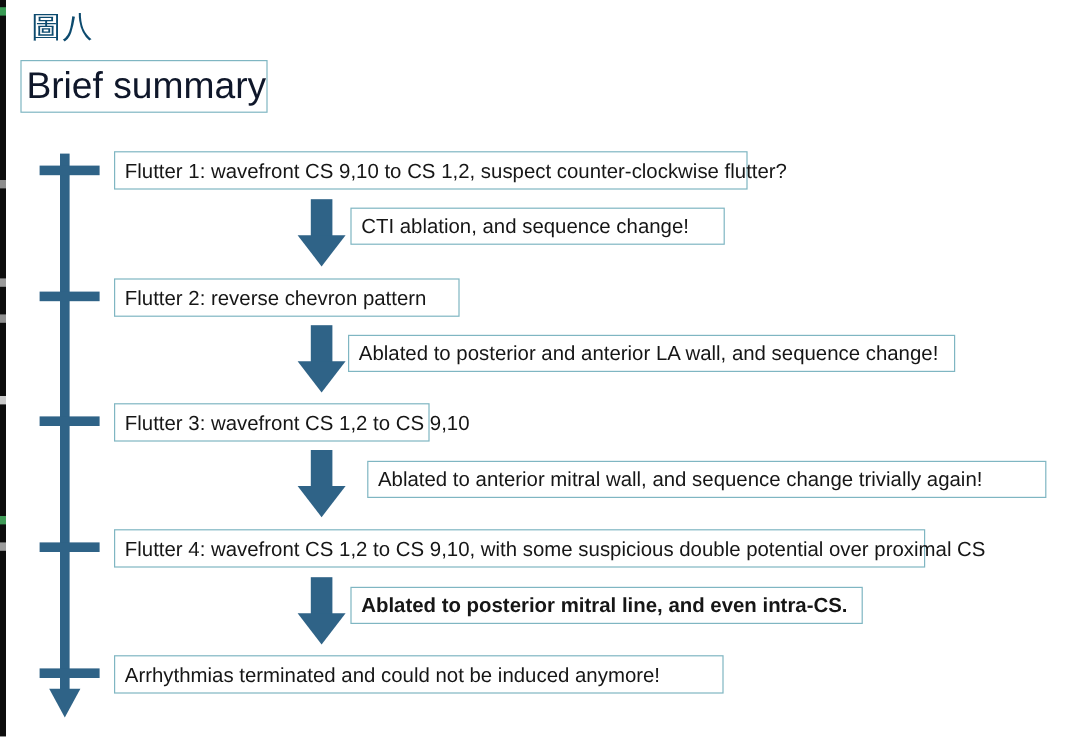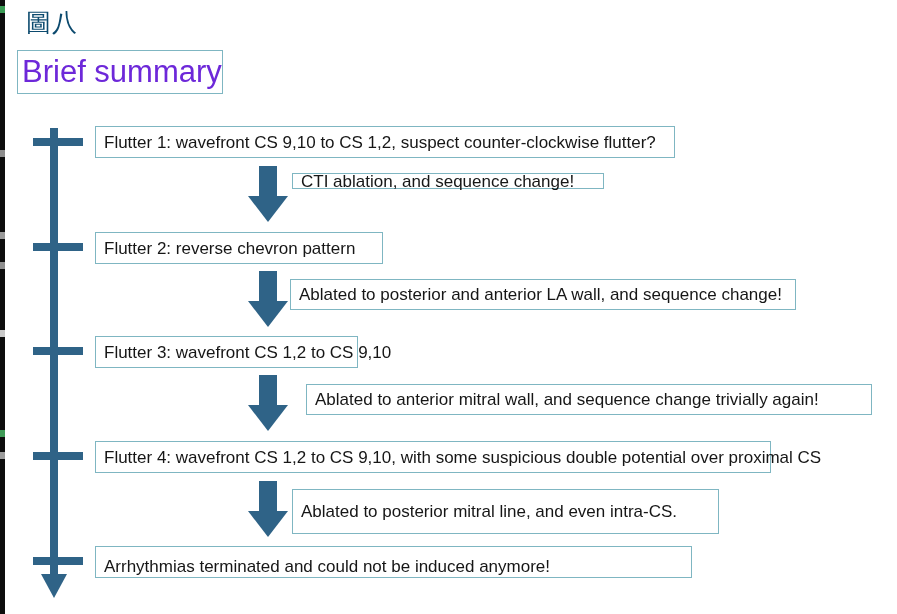--- a/index.html
+++ b/index.html
@@ -57,21 +57,21 @@
     border: 1px solid #7fb6c2;
     background: #ffffff;
     box-sizing: border-box;
   }
   .title-text {
     position: absolute;
     left: 22px;
     top: 53px;
     font-size: 31px;
     line-height: 38px;
-    color: #6d28d9;
+    color: #0f172a;
     white-space: nowrap;
   }
 
   
   .timeline-axis {
     position: absolute;
     left: 50px;
     top: 128px;
     width: 8px;
     height: 448px;
@@ -162,28 +162,28 @@
 
   <div class="timeline-axis"></div>
   <div class="timeline-arrowhead"></div>
 
   <div class="tick" style="top:138px;"></div>
   <div class="tick" style="top:243px;"></div>
   <div class="tick" style="top:347px;"></div>
   <div class="tick" style="top:452px;"></div>
   <div class="tick" style="top:557px;"></div>
 
-  <div class="box primary" style="left:95px; top:126px; width:580px; height:32px;text-align:center;">
+  <div class="box primary" style="left:95px; top:126px; width:528px; height:32px;text-align:center;">
     <span>Flutter 1: wavefront CS 9,10 to CS 1,2, suspect counter-clockwise flutter?</span>
   </div>
   <div class="block-arrow" style="left:248px; top:166px;">
     <div class="shaft"></div>
     <div class="head"></div>
   </div>
-  <div class="box action" style="left:292px; top:173px; width:312px; height:16px;">
+  <div class="box action" style="left:292px; top:173px; width:312px; height:31px;">
     <span>CTI ablation, and sequence change!</span>
   </div>
 
   <div class="box primary" style="left:95px; top:232px; width:288px; height:32px;">
     <span>Flutter 2: reverse chevron pattern</span>
   </div>
   <div class="block-arrow" style="left:248px; top:271px;">
     <div class="shaft"></div>
     <div class="head"></div>
   </div>
@@ -202,21 +202,21 @@
     <span>Ablated to anterior mitral wall, and sequence change trivially again!</span>
   </div>
 
   <div class="box primary" style="left:95px; top:441px; width:676px; height:32px;">
     <span>Flutter 4: wavefront CS 1,2 to CS 9,10, with some suspicious double potential over proximal CS</span>
   </div>
   <div class="block-arrow" style="left:248px; top:481px;">
     <div class="shaft"></div>
     <div class="head"></div>
   </div>
-  <div class="box action" style="left:292px; top:489px; width:427px; height:45px;">
+  <div class="box action" style="left:292px; top:489px; width:427px; height:31px;font-weight:bold;">
     <span>Ablated to posterior mitral line, and even intra-CS.</span>
   </div>
 
-  <div class="box primary" style="left:95px; top:546px; width:597px; height:32px;align-items:flex-end;">
+  <div class="box primary" style="left:95px; top:546px; width:508px; height:32px;">
     <span>Arrhythmias terminated and could not be induced anymore!</span>
   </div>
 
 </div>
 
 </body></html>

